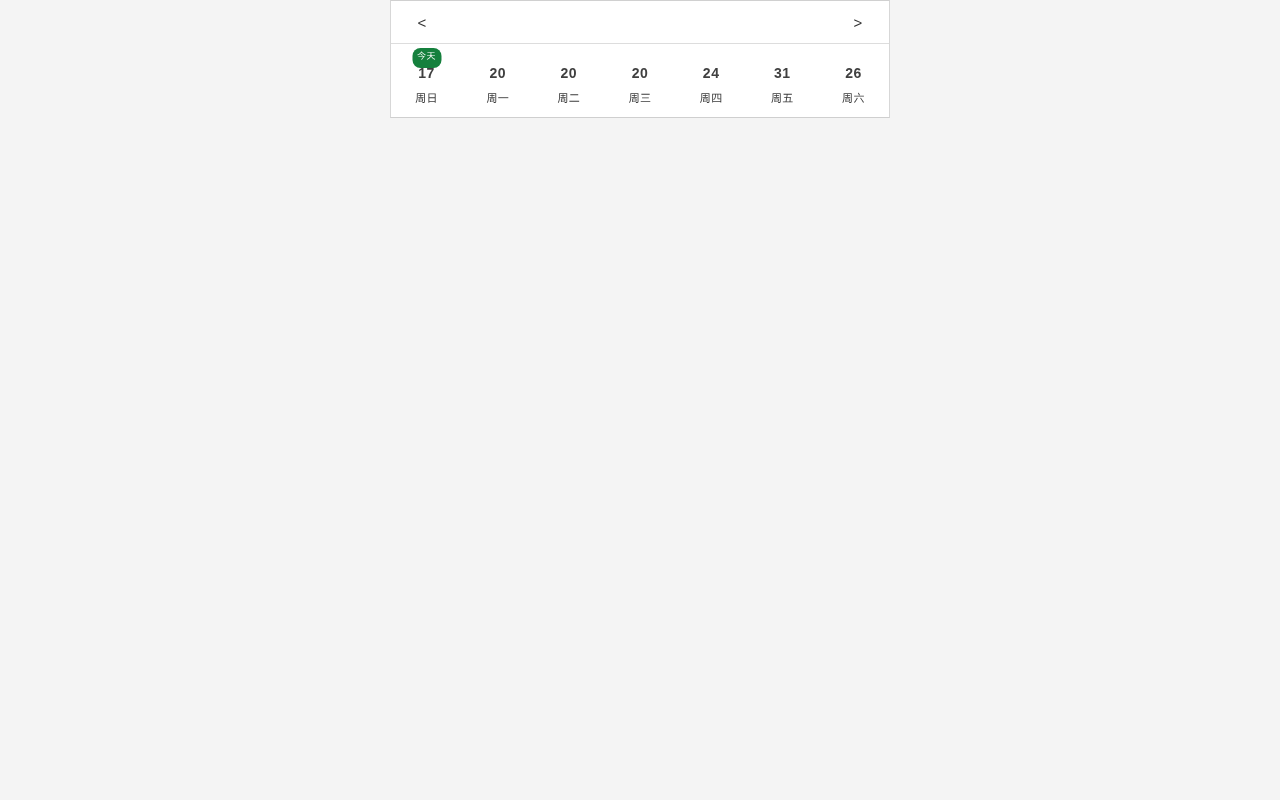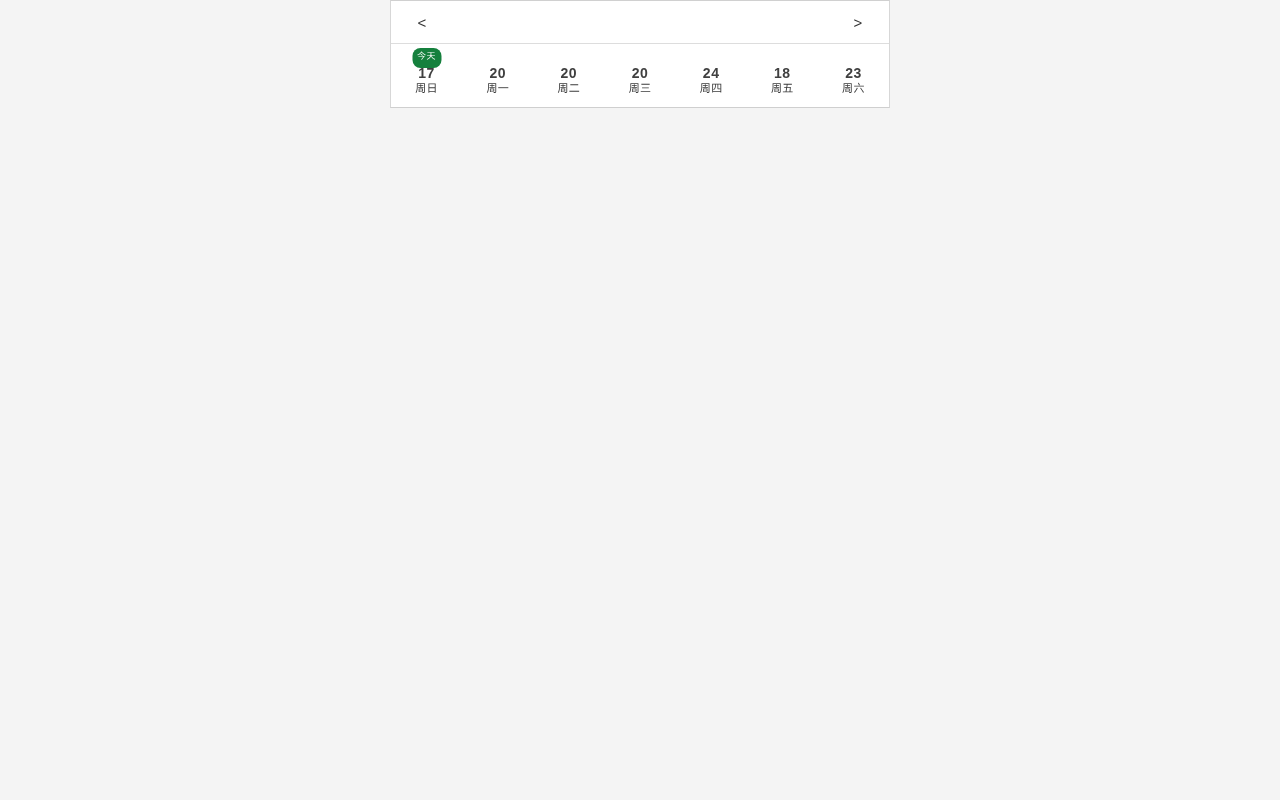--- a/index.html
+++ b/index.html
@@ -99,20 +99,21 @@
     letter-spacing: 0.5px;
   }
   .wp-daynum {
     font-size: 14px;
     font-weight: bold;
     color: #404040;
     line-height: 16px;
     letter-spacing: 0.5px;
   }
   .wp-dayname {
+    margin-top: 10px;
     font-size: 11px;
     font-weight: normal;
     color: #3a3a3a;
     line-height: 14px;
     letter-spacing: 0.3px;
   }
 </style>
 </head>
 <body>
 
@@ -148,25 +149,25 @@
         <div class="wp-daynum">20</div>
         <div class="wp-dayname">周三</div>
       </div>
 
       <div class="wp-day">
         <div class="wp-daynum">24</div>
         <div class="wp-dayname">周四</div>
       </div>
 
       <div class="wp-day">
-        <div class="wp-daynum">18</div>
+        <div class="wp-daynum">31</div>
         <div class="wp-dayname">周五</div>
       </div>
 
       <div class="wp-day">
-        <div class="wp-daynum">23</div>
+        <div class="wp-daynum">26</div>
         <div class="wp-dayname">周六</div>
       </div>
 
     </div>
   </div>
 
 </div>
 
 </body></html>

